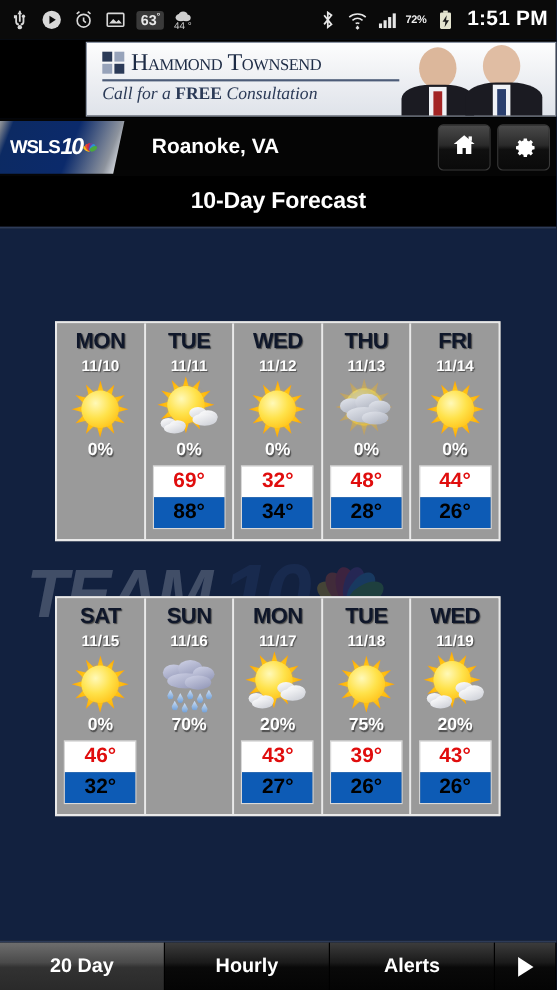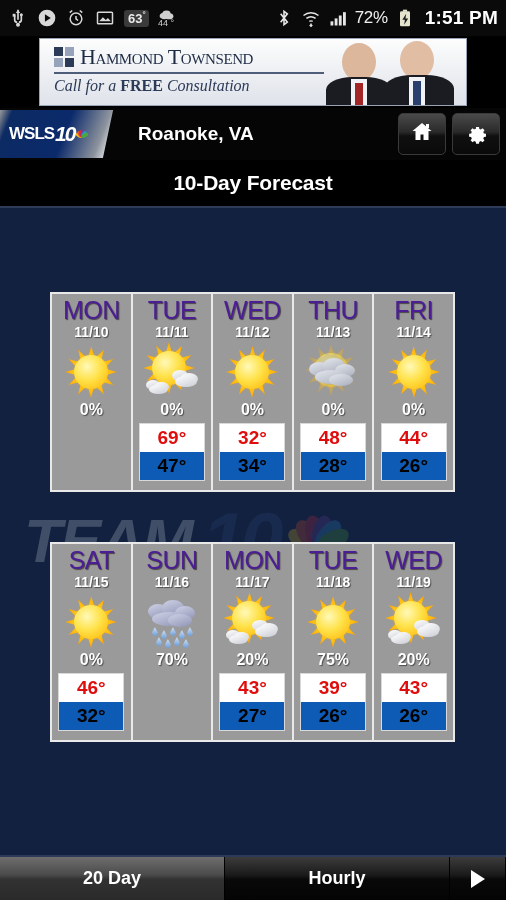--- a/index.html
+++ b/index.html
@@ -26,27 +26,27 @@
   .tempbadge{
     background:#3a3a3a; color:#e9e9e9;
     font-size:13px; font-weight:bold;
     border-radius:3px; padding:1px 3px 1px 4px;
     line-height:15px;
     display:flex; align-items:flex-start;
   }
   .tempbadge sup{ font-size:8px; line-height:8px; }
   .wx-mini{ display:flex; flex-direction:column; align-items:center; color:#cfcfcf; }
   .wx-mini .wt{ font-size:9px; line-height:9px; margin-top:-1px;}
-  .batt-pct{ font-size:17px; font-weight:normal; color:#efefef; letter-spacing:-0.3px;}
+  .batt-pct{ font-size:10px; font-weight:bold; color:#efefef; letter-spacing:-0.3px;}
   .clock{ font-size:19px; font-weight:bold; color:#ffffff; letter-spacing:0.2px; margin-left:3px;}
 
   
   .adwrap{
     height:72px; width:506px; background:#000;
-    display:flex; align-items:center; justify-content:center;
+    display:flex; align-items:center; justify-content:flex-end;
   }
   .ad{
     width:428px; height:68px;
     background:linear-gradient(180deg,#fdfdfd 0%,#eceef2 55%,#dfe3ea 100%);
     border:1px solid #9aa3b4;
     position:relative; overflow:hidden;
     display:flex;
   }
   .ad-txt{ flex:1 1 auto; padding:5px 0 0 14px; }
   .ad-logo-row{ display:flex; align-items:center; gap:6px;}
@@ -137,21 +137,21 @@
 
   .daycol{
     flex:1 1 0; position:relative;
     background:#9a9a9a;
     border-right:2px solid #e9e9e9;
     display:flex; flex-direction:column; align-items:center;
     padding-top:5px;
   }
   .daycol:last-child{ border-right:none; }
   .dow{
-    color:#4c1d95; font-size:25px; font-weight:normal;
+    color:#0f172a; font-size:20px; font-weight:bold;
     text-shadow:1px 1px 1px rgba(0,0,0,.55);
     letter-spacing:-0.5px; line-height:22px;
   }
   .date{
     color:#ffffff; font-size:14px; font-weight:bold;
     text-shadow:1px 1px 1px rgba(0,0,0,.5);
     line-height:20px; margin-top:1px;
   }
   .icon-box{ width:60px; height:56px; position:relative; margin:2px 0 0 0; }
   .pop{
@@ -437,21 +437,21 @@
           </span>
           <span style="position: absolute; left: 0px; top: 0px; width: 100%; height: 100%;">
             <span class="cloud cl-wh" style="left: 4px; top: 36px; width: 14px; height: 10px;"></span>
             <span class="cloud cl-wh" style="left: 12px; top: 38px; width: 15px; height: 10px;"></span>
             <span class="cloud cl-wh" style="left: 7px; top: 41px; width: 19px; height: 9px;"></span>
           </span>
         </div>
         <div class="pop">0%</div>
         <div class="tbox">
           <div class="hi">69°</div>
-          <div class="lo">47°</div>
+          <div class="lo">88°</div>
         </div>
       </div>
       <div class="daycol">
         <div class="dow">WED</div>
         <div class="date">11/12</div>
         <div class="icon-box">
           <span style="position: absolute; left: 0px; top: 0px; width: 100%; height: 100%;">
             <span class="rays" style="left: 30px; top: 28px;">
               <i style="transform: rotate(0deg);"></i>
               <i style="transform: rotate(30deg);"></i>
@@ -696,16 +696,17 @@
           <div class="hi">43°</div>
           <div class="lo">26°</div>
         </div>
       </div>
     </div>
 </div>
 
 <div class="tabbar" id="tabbar">
     <div class="tab active">20 Day</div>
     <div class="tab">Hourly</div>
+    <div class="tab">Alerts</div>
     <div class="tab more">
     <span class="arrow"></span>
   </div>
 </div>
 
 </body></html>

